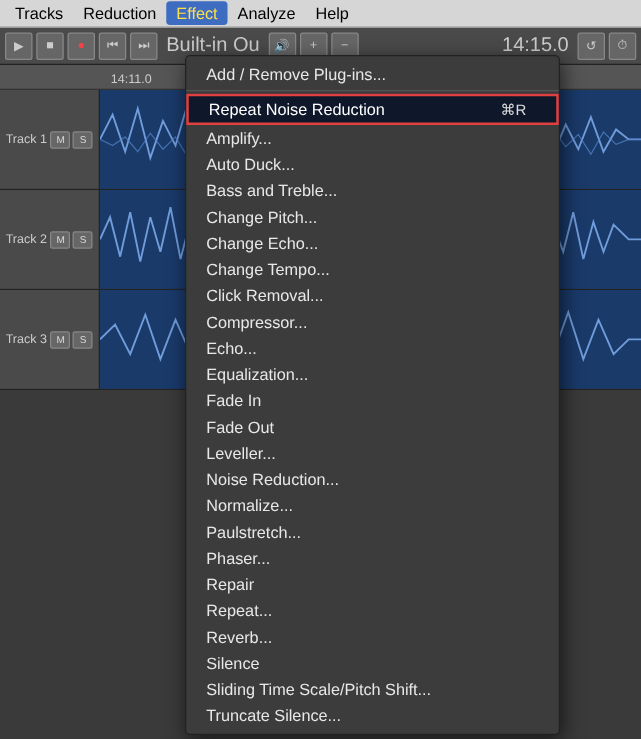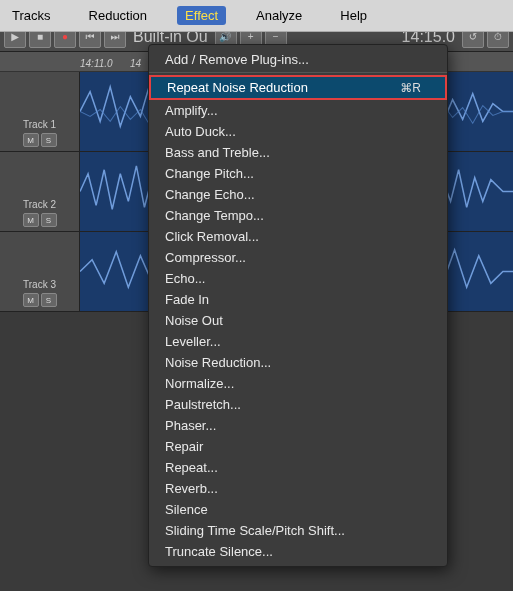--- a/index.html
+++ b/index.html
@@ -10,27 +10,26 @@
       font-family: -apple-system, BlinkMacSystemFont, "Helvetica Neue", Arial, sans-serif;
       font-size: 13px;
       background: #3a3a3a;
       position: relative;
     }
 
     
     .menubar {
       display: flex;
       align-items: center;
-      height: 32px;
+      height: 22px;
       background: #d6d6d6;
       border-bottom: 1px solid #aaa;
       padding: 0 4px;
       position: relative;
       z-index: 100;
-      gap: 22px;
     }
     .menubar-item {
       padding: 2px 8px;
       color: #000;
       font-size: 13px;
       cursor: pointer;
       border-radius: 3px;
     }
     .menubar-item.active {
       background: #3d6cc0;
@@ -82,41 +81,41 @@
       display: flex;
       align-items: flex-end;
       padding: 0 0 2px 80px;
       gap: 0;
       overflow: hidden;
     }
     .timeline-tick {
       color: #ccc;
       font-size: 10px;
       width: 50px;
-      font-style: italic;
+      text-align: center;
     }
 
     
     .tracks-container {
       display: flex;
       flex-direction: column;
       flex: 1;
     }
     .track-row {
       height: 80px;
       display: flex;
       border-bottom: 1px solid #222;
     }
     .track-header {
       width: 80px;
       background: #4a4a4a;
       border-right: 1px solid #222;
       display: flex;
-      flex-direction: column;
-      justify-content: flex-end;
+      flex-direction: row;
+      justify-content: center;
       align-items: center;
       gap: 3px;
       padding: 4px;
     }
     .track-label {
       color: #ccc;
       font-size: 10px;
       text-align: center;
     }
     .track-controls {
@@ -168,21 +167,21 @@
       padding: 3px 24px 3px 16px;
       color: #e8e8e8;
       font-size: 13px;
       cursor: pointer;
       display: flex;
       justify-content: space-between;
       align-items: center;
       white-space: nowrap;
     }
     .menu-item.highlighted {
-      background: #0c4a6e;
+      background: #0f172a;
       color: #fff;
       border: 2px solid #e04040;
     }
     .menu-item.separator-after {
       border-bottom: 1px solid #555;
       margin-bottom: 2px;
       padding-bottom: 5px;
     }
     .menu-shortcut {
       color: #aaa;
@@ -309,24 +308,27 @@
         <div class="menu-item">
           <span>Click Removal...</span>
         </div>
         <div class="menu-item">
           <span>Compressor...</span>
         </div>
         <div class="menu-item">
           <span>Echo...</span>
         </div>
         <div class="menu-item">
+          <span>Equalization...</span>
+        </div>
+        <div class="menu-item">
           <span>Fade In</span>
         </div>
         <div class="menu-item">
-          <span>Noise Out</span>
+          <span>Fade Out</span>
         </div>
         <div class="menu-item">
           <span>Leveller...</span>
         </div>
         <div class="menu-item">
           <span>Noise Reduction...</span>
         </div>
         <div class="menu-item">
           <span>Normalize...</span>
         </div>

